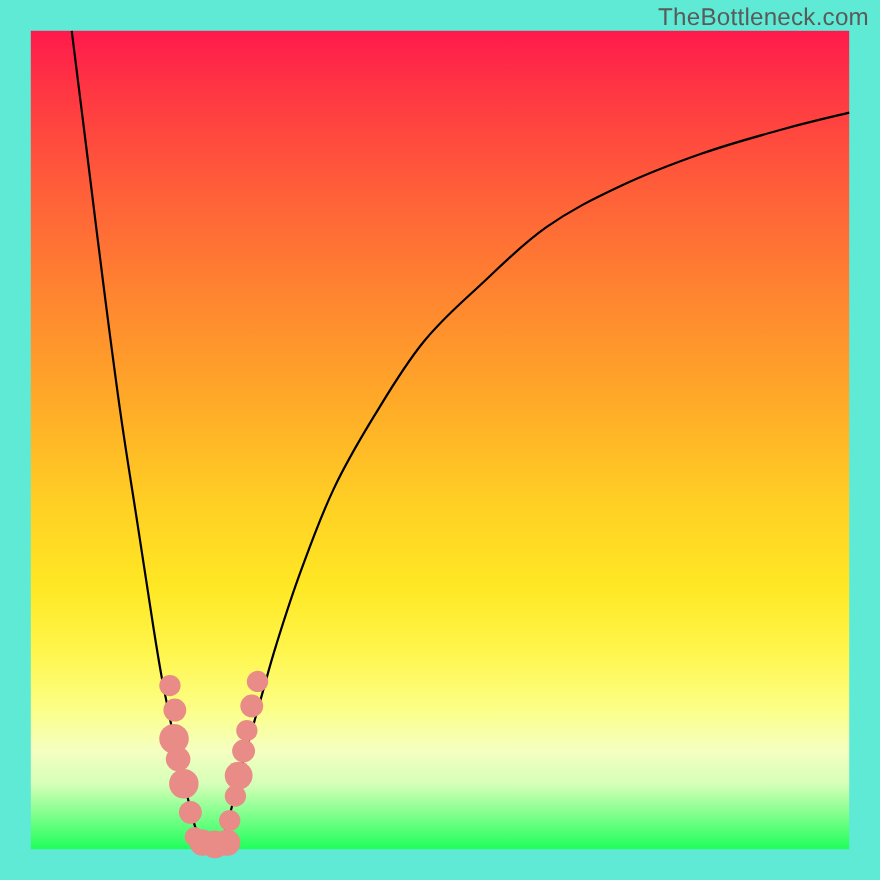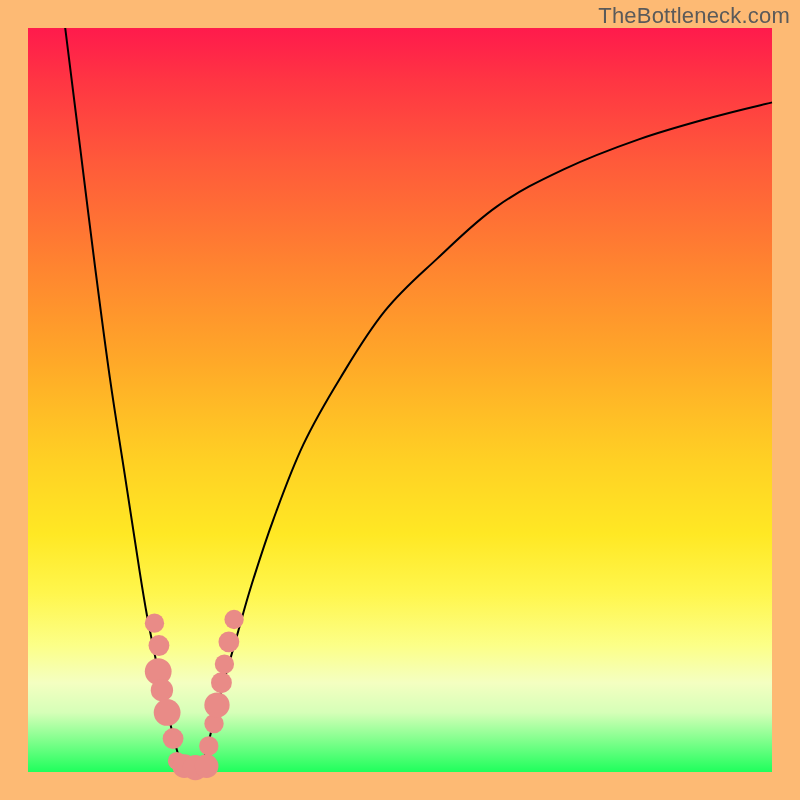--- a/index.html
+++ b/index.html
@@ -8,21 +8,21 @@
     width: 800px;
     height: 800px;
     overflow: hidden;
     background: #000;
     font-family: Arial, Helvetica, sans-serif;
   }
   .frame {
     position: relative;
     width: 800px;
     height: 800px;
-    background: #fdba74;
+    background: #5eead4;
   }
   .watermark {
     position: absolute;
     top: 3px;
     right: 10px;
     font-size: 22px;
     font-weight: 400;
     color: #5a5a5a;
     letter-spacing: 0.2px;
     z-index: 10;

